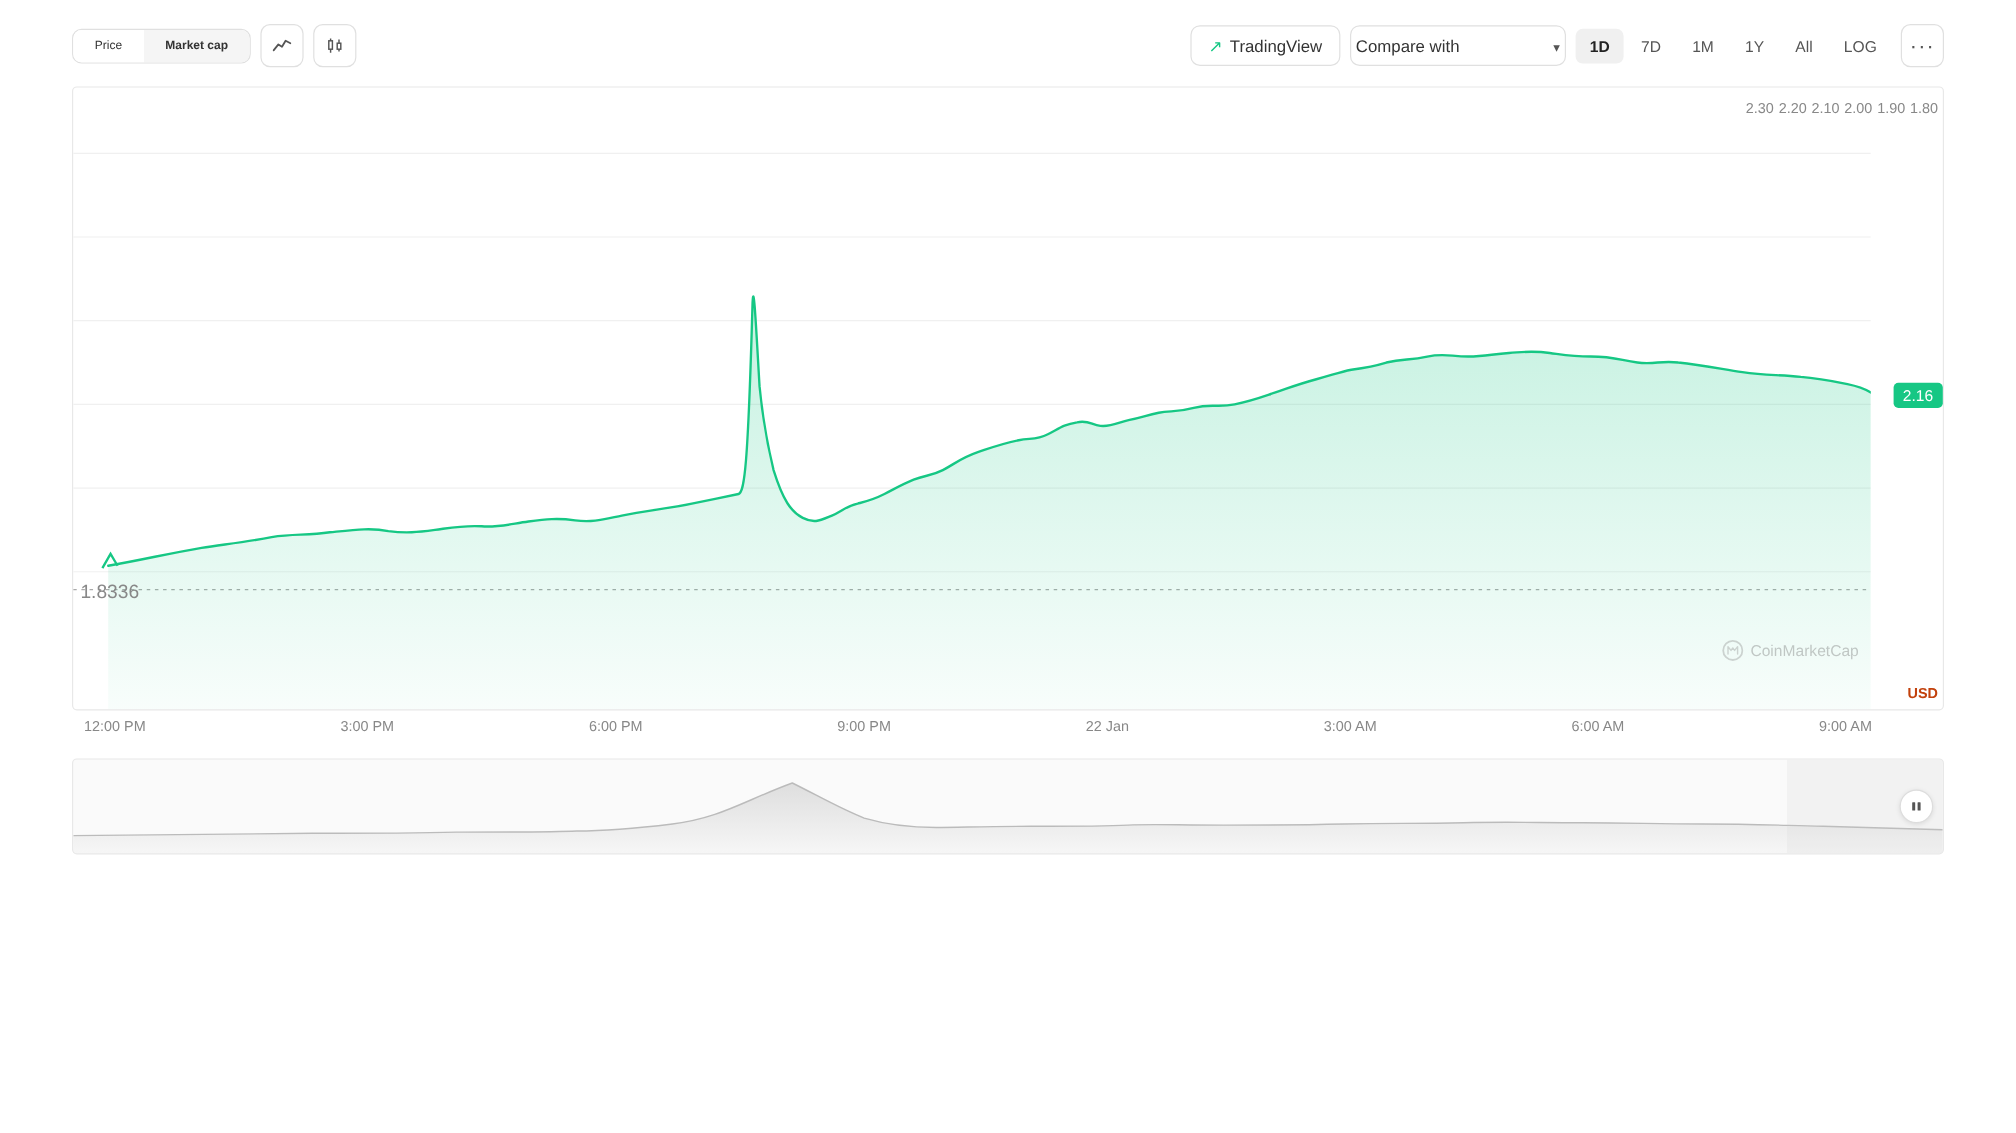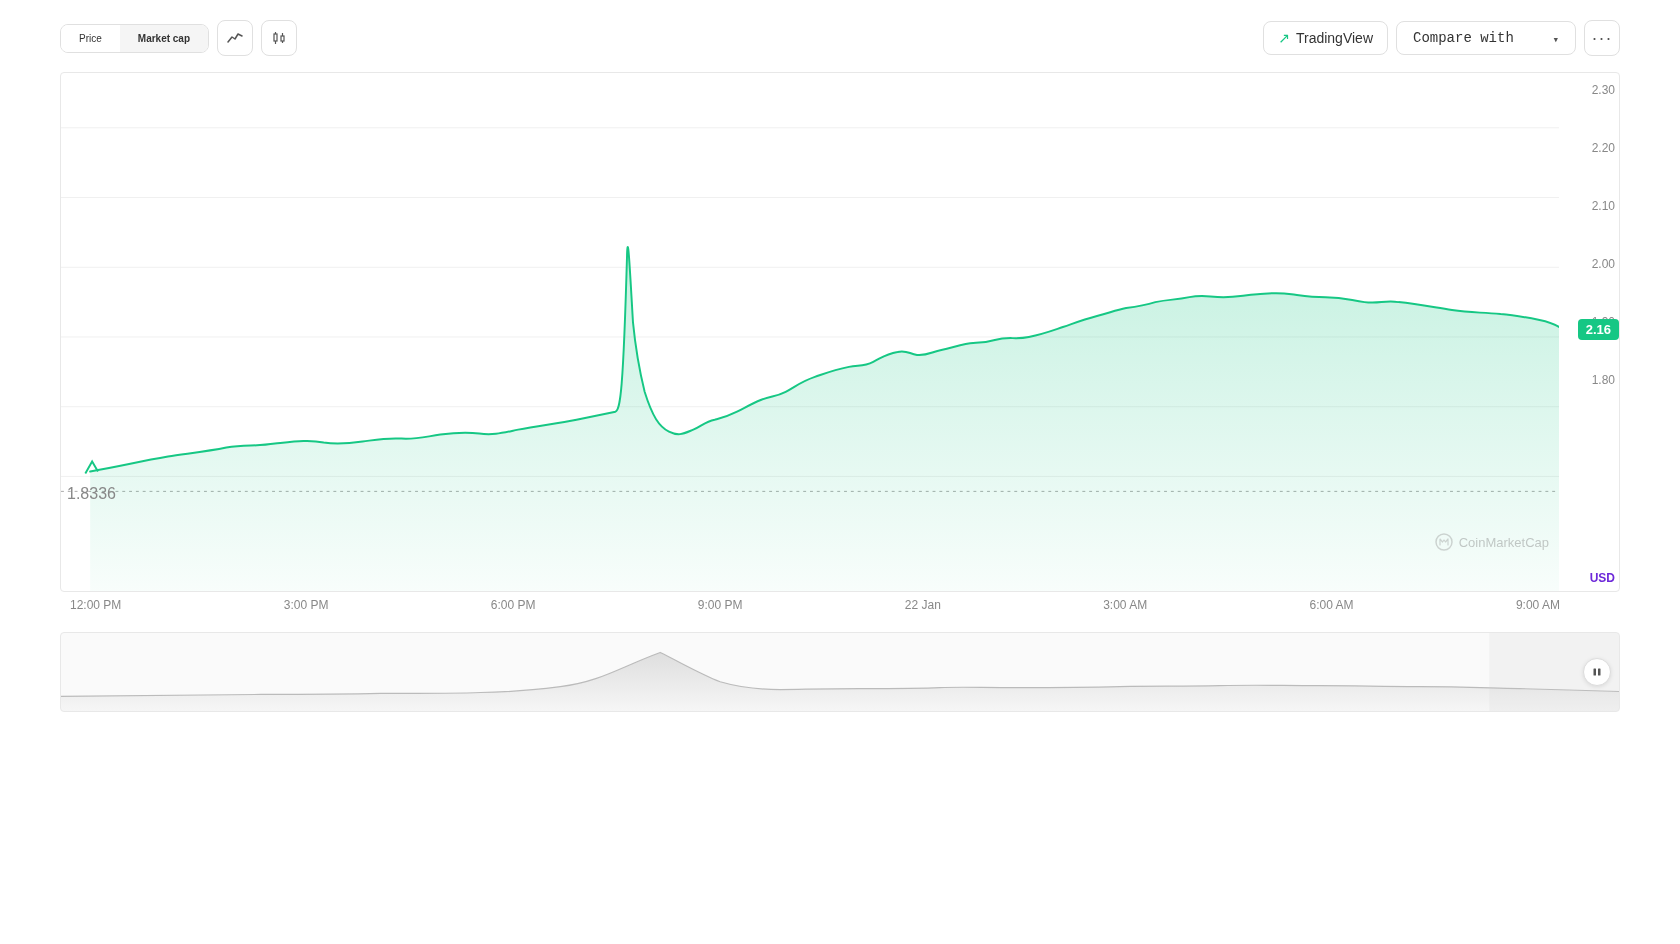--- a/index.html
+++ b/index.html
@@ -74,31 +74,30 @@
       cursor: pointer;
       font-size: 14px;
       color: #333;
       font-weight: 500;
     }
 
     .compare-dropdown {
       display: flex;
       align-items: flex-end;
       gap: 8px;
-      padding: 8px 16px;
+      padding: 8px 4px;
       border: 1.5px solid #e0e0e0;
       border-radius: 8px;
       background: #fff;
       cursor: pointer;
       font-size: 14px;
       color: #333;
       font-weight: 500;
       min-width: 180px;
       justify-content: space-between;
-      font-family: Liberation Mono, monospace;
     }
 
     .spacer { flex: 1; }
 
     .time-group {
       display: flex;
       align-items: center;
       gap: 2px;
     }
 
@@ -157,41 +156,40 @@
     }
 
     
     .y-axis {
       position: absolute;
       right: 0;
       top: 0;
       width: 58px;
       height: 100%;
       display: flex;
-      flex-direction: column;
-      justify-content: flex-start;
+      flex-direction: row;
+      justify-content: flex-end;
       padding: 10px 0 30px 0;
-      gap: 44px;
     }
 
     .y-label {
       font-size: 12px;
       color: #888;
       text-align: right;
       padding-right: 4px;
     }
 
     
     .price-badge {
       position: absolute;
       right: 0;
       background: #16c784;
       color: #fff;
       font-size: 13px;
-      font-weight: 700;
+      font-weight: 400;
       padding: 3px 8px;
       border-radius: 4px;
       white-space: nowrap;
     }
 
     
     .min-price-label {
       position: absolute;
       font-size: 11px;
       color: #888;
@@ -210,21 +208,21 @@
       font-size: 12px;
       color: #888;
     }
 
     
     .usd-label {
       position: absolute;
       bottom: 6px;
       right: 4px;
       font-size: 12px;
-      color: #6d28d9;
+      color: #c2410c;
       font-weight: 600;
     }
 
     
     .watermark {
       position: absolute;
       bottom: 40px;
       right: 70px;
       display: flex;
       align-items: center;
@@ -330,20 +328,28 @@
   <button class="tradingview-btn">
     <span class="tv-icon">↗</span>
     <span>TradingView</span>
   </button>
 
   <div class="compare-dropdown">
     <span>Compare with</span>
     <span class="chevron-down">▾</span>
   </div>
 
+  <div class="time-group">
+    <button class="time-btn active">1D</button>
+    <button class="time-btn">7D</button>
+    <button class="time-btn">1M</button>
+    <button class="time-btn">1Y</button>
+    <button class="time-btn">All</button>
+    <button class="time-btn">LOG</button>
+  </div>
 
   <button class="more-btn">
     <span>···</span>
   </button>
 </div>
 
 <div class="chart-wrapper">
   <div class="chart-area">
 
     <svg class="chart-svg" viewBox="0 0 1540 520" preserveAspectRatio="none">

